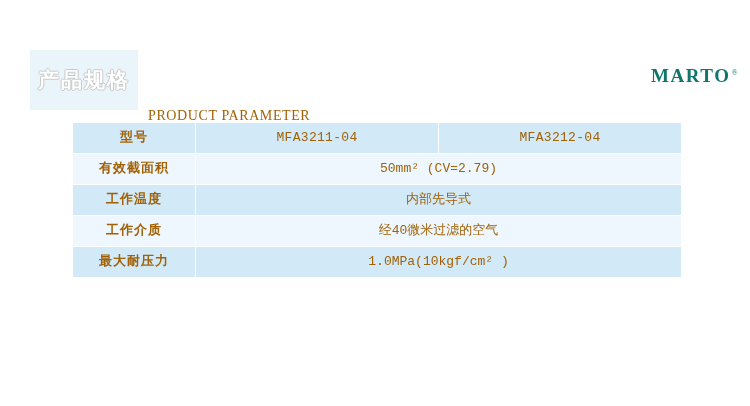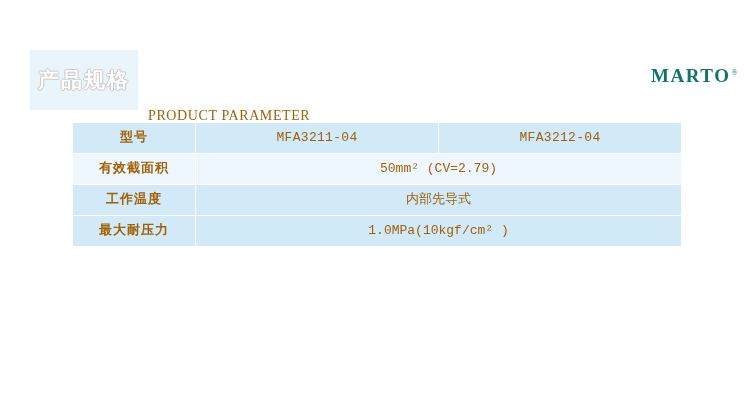--- a/index.html
+++ b/index.html
@@ -131,20 +131,24 @@
         <td class="value-cell model col-val">MFA3212-04</td>
       </tr>
       <tr class="row-even">
         <td class="label-cell col-label">有效截面积</td>
         <td class="value-cell" colspan="2">50mm² (CV=2.79)</td>
       </tr>
       <tr class="row-odd">
         <td class="label-cell col-label">工作温度</td>
         <td class="value-cell" colspan="2">内部先导式</td>
       </tr>
+      <tr class="row-even">
+        <td class="label-cell col-label">工作介质</td>
+        <td class="value-cell" colspan="2">经40微米过滤的空气</td>
+      </tr>
       <tr class="row-odd">
         <td class="label-cell col-label">最大耐压力</td>
         <td class="value-cell" colspan="2">1.0MPa(10kgf/cm² )</td>
       </tr>
     </tbody>
   </table>
 
 </div>
 
 </body></html>

